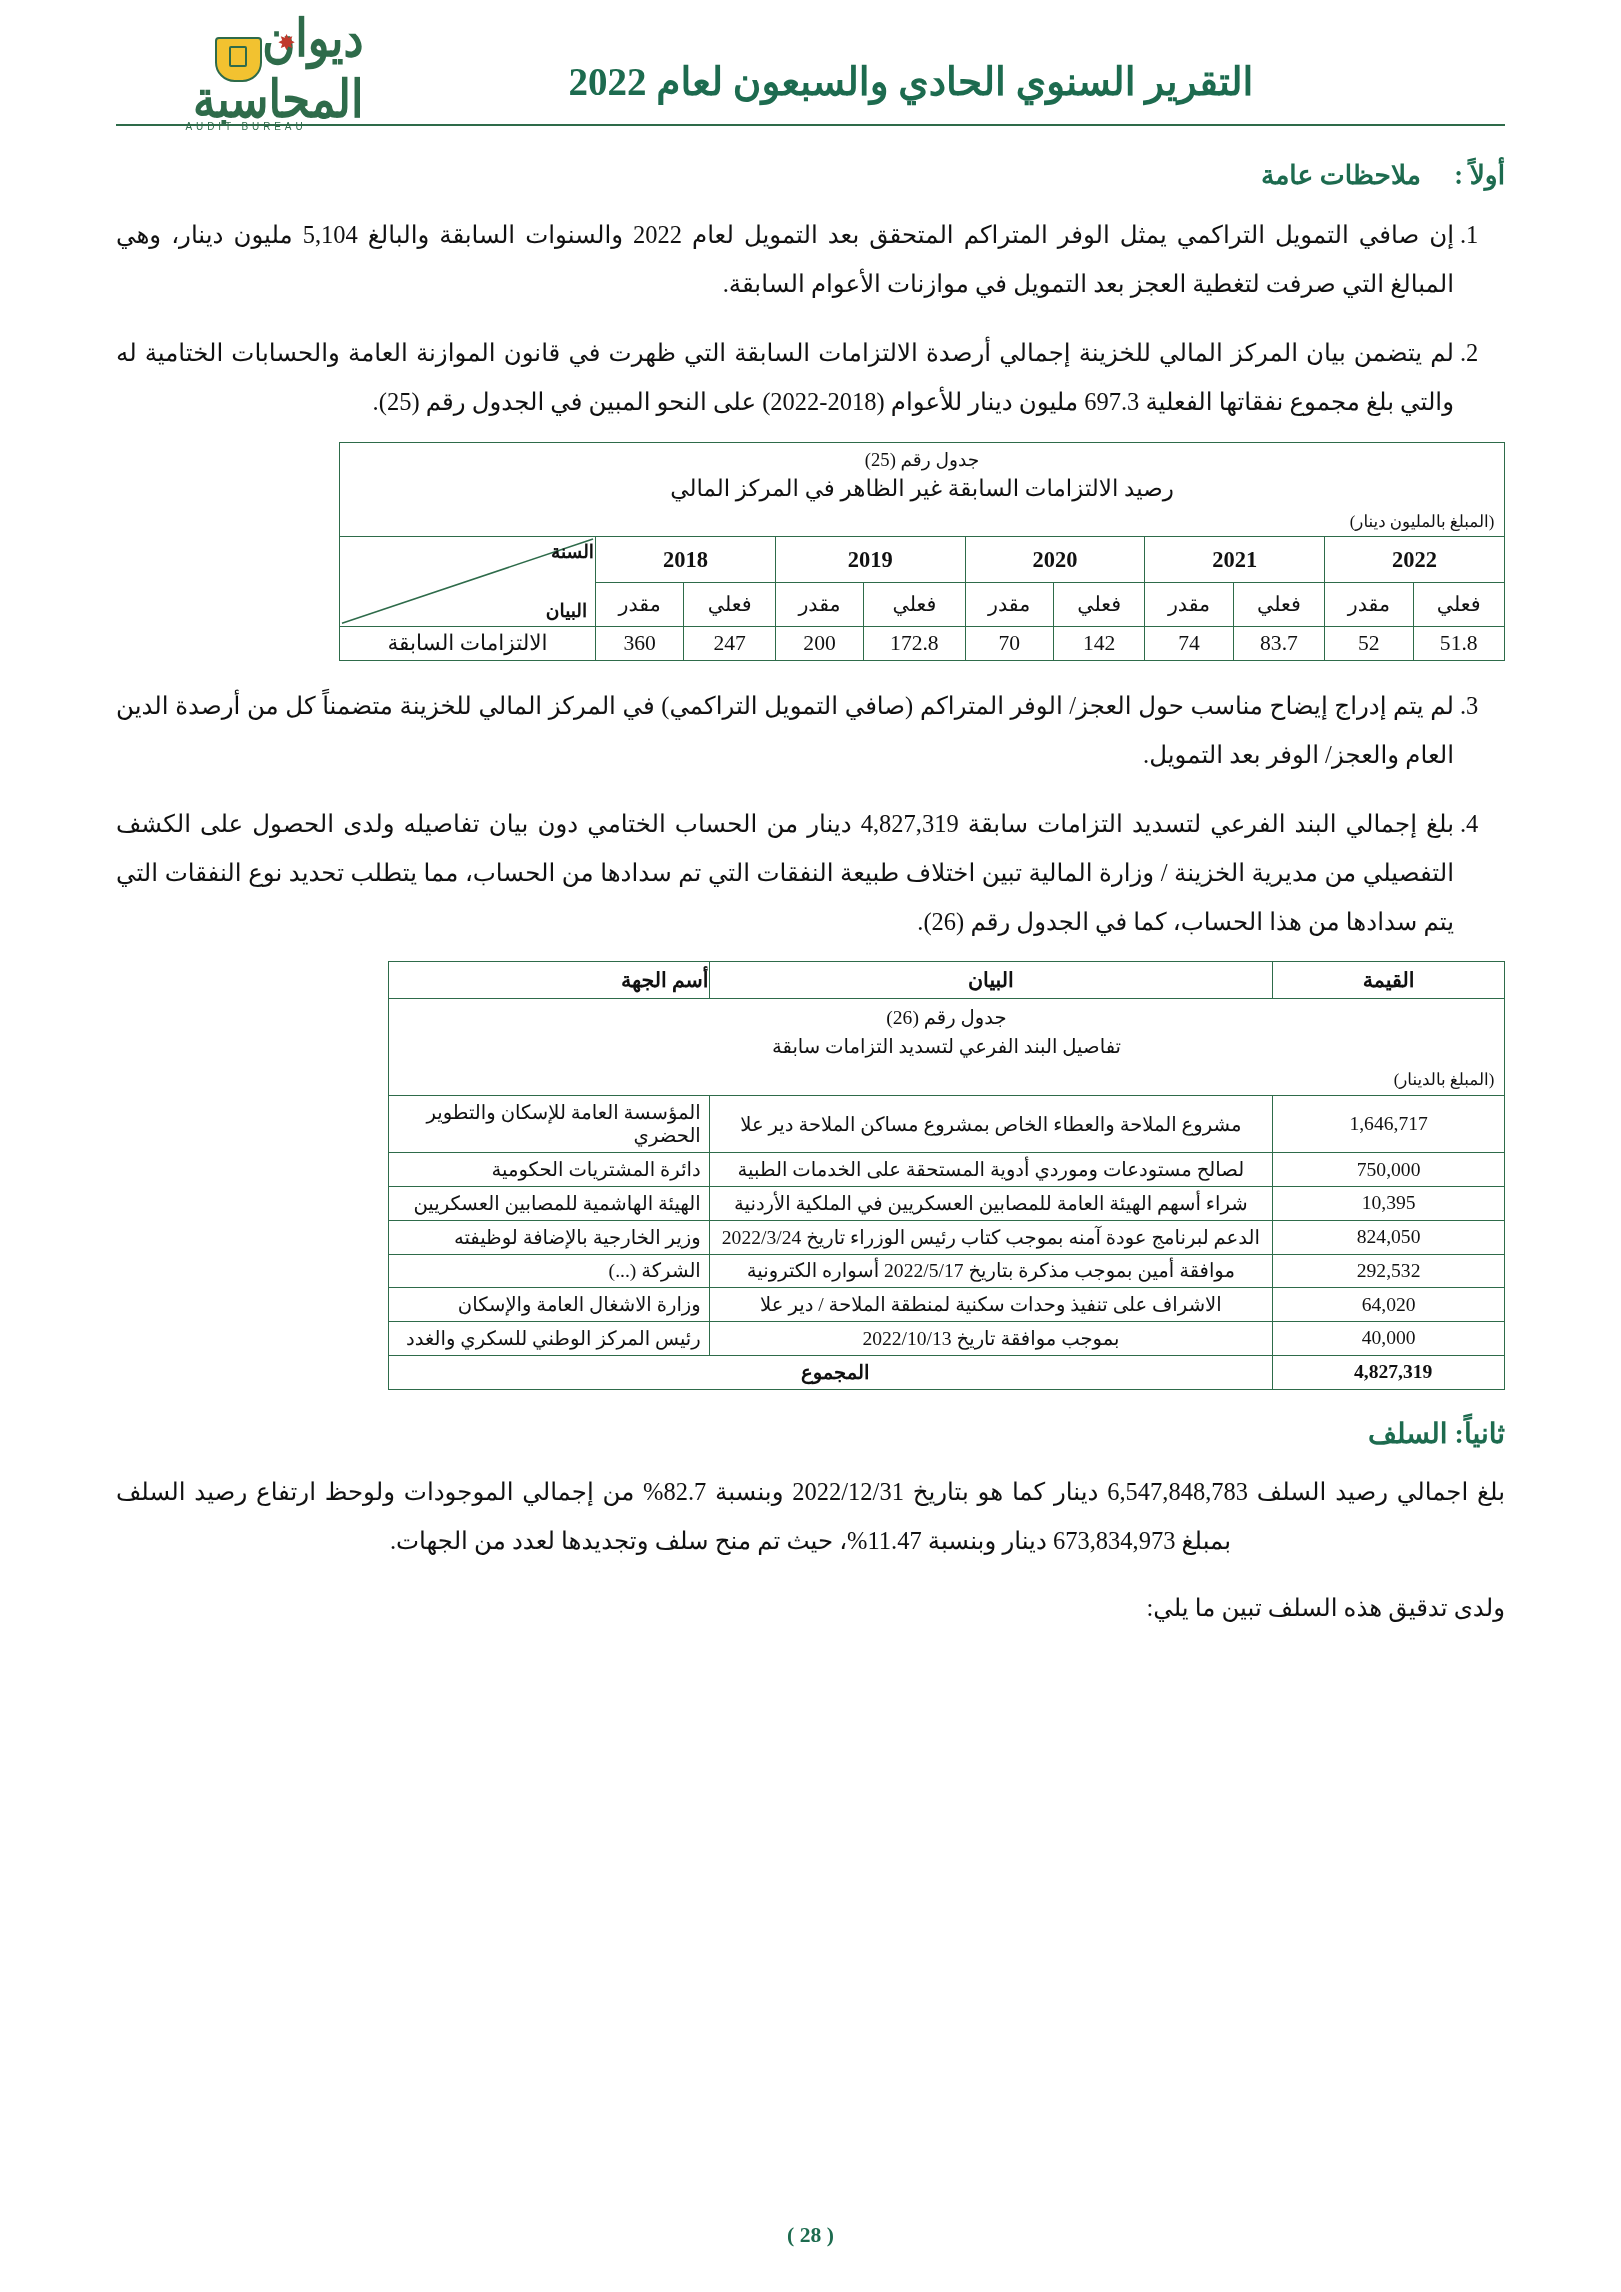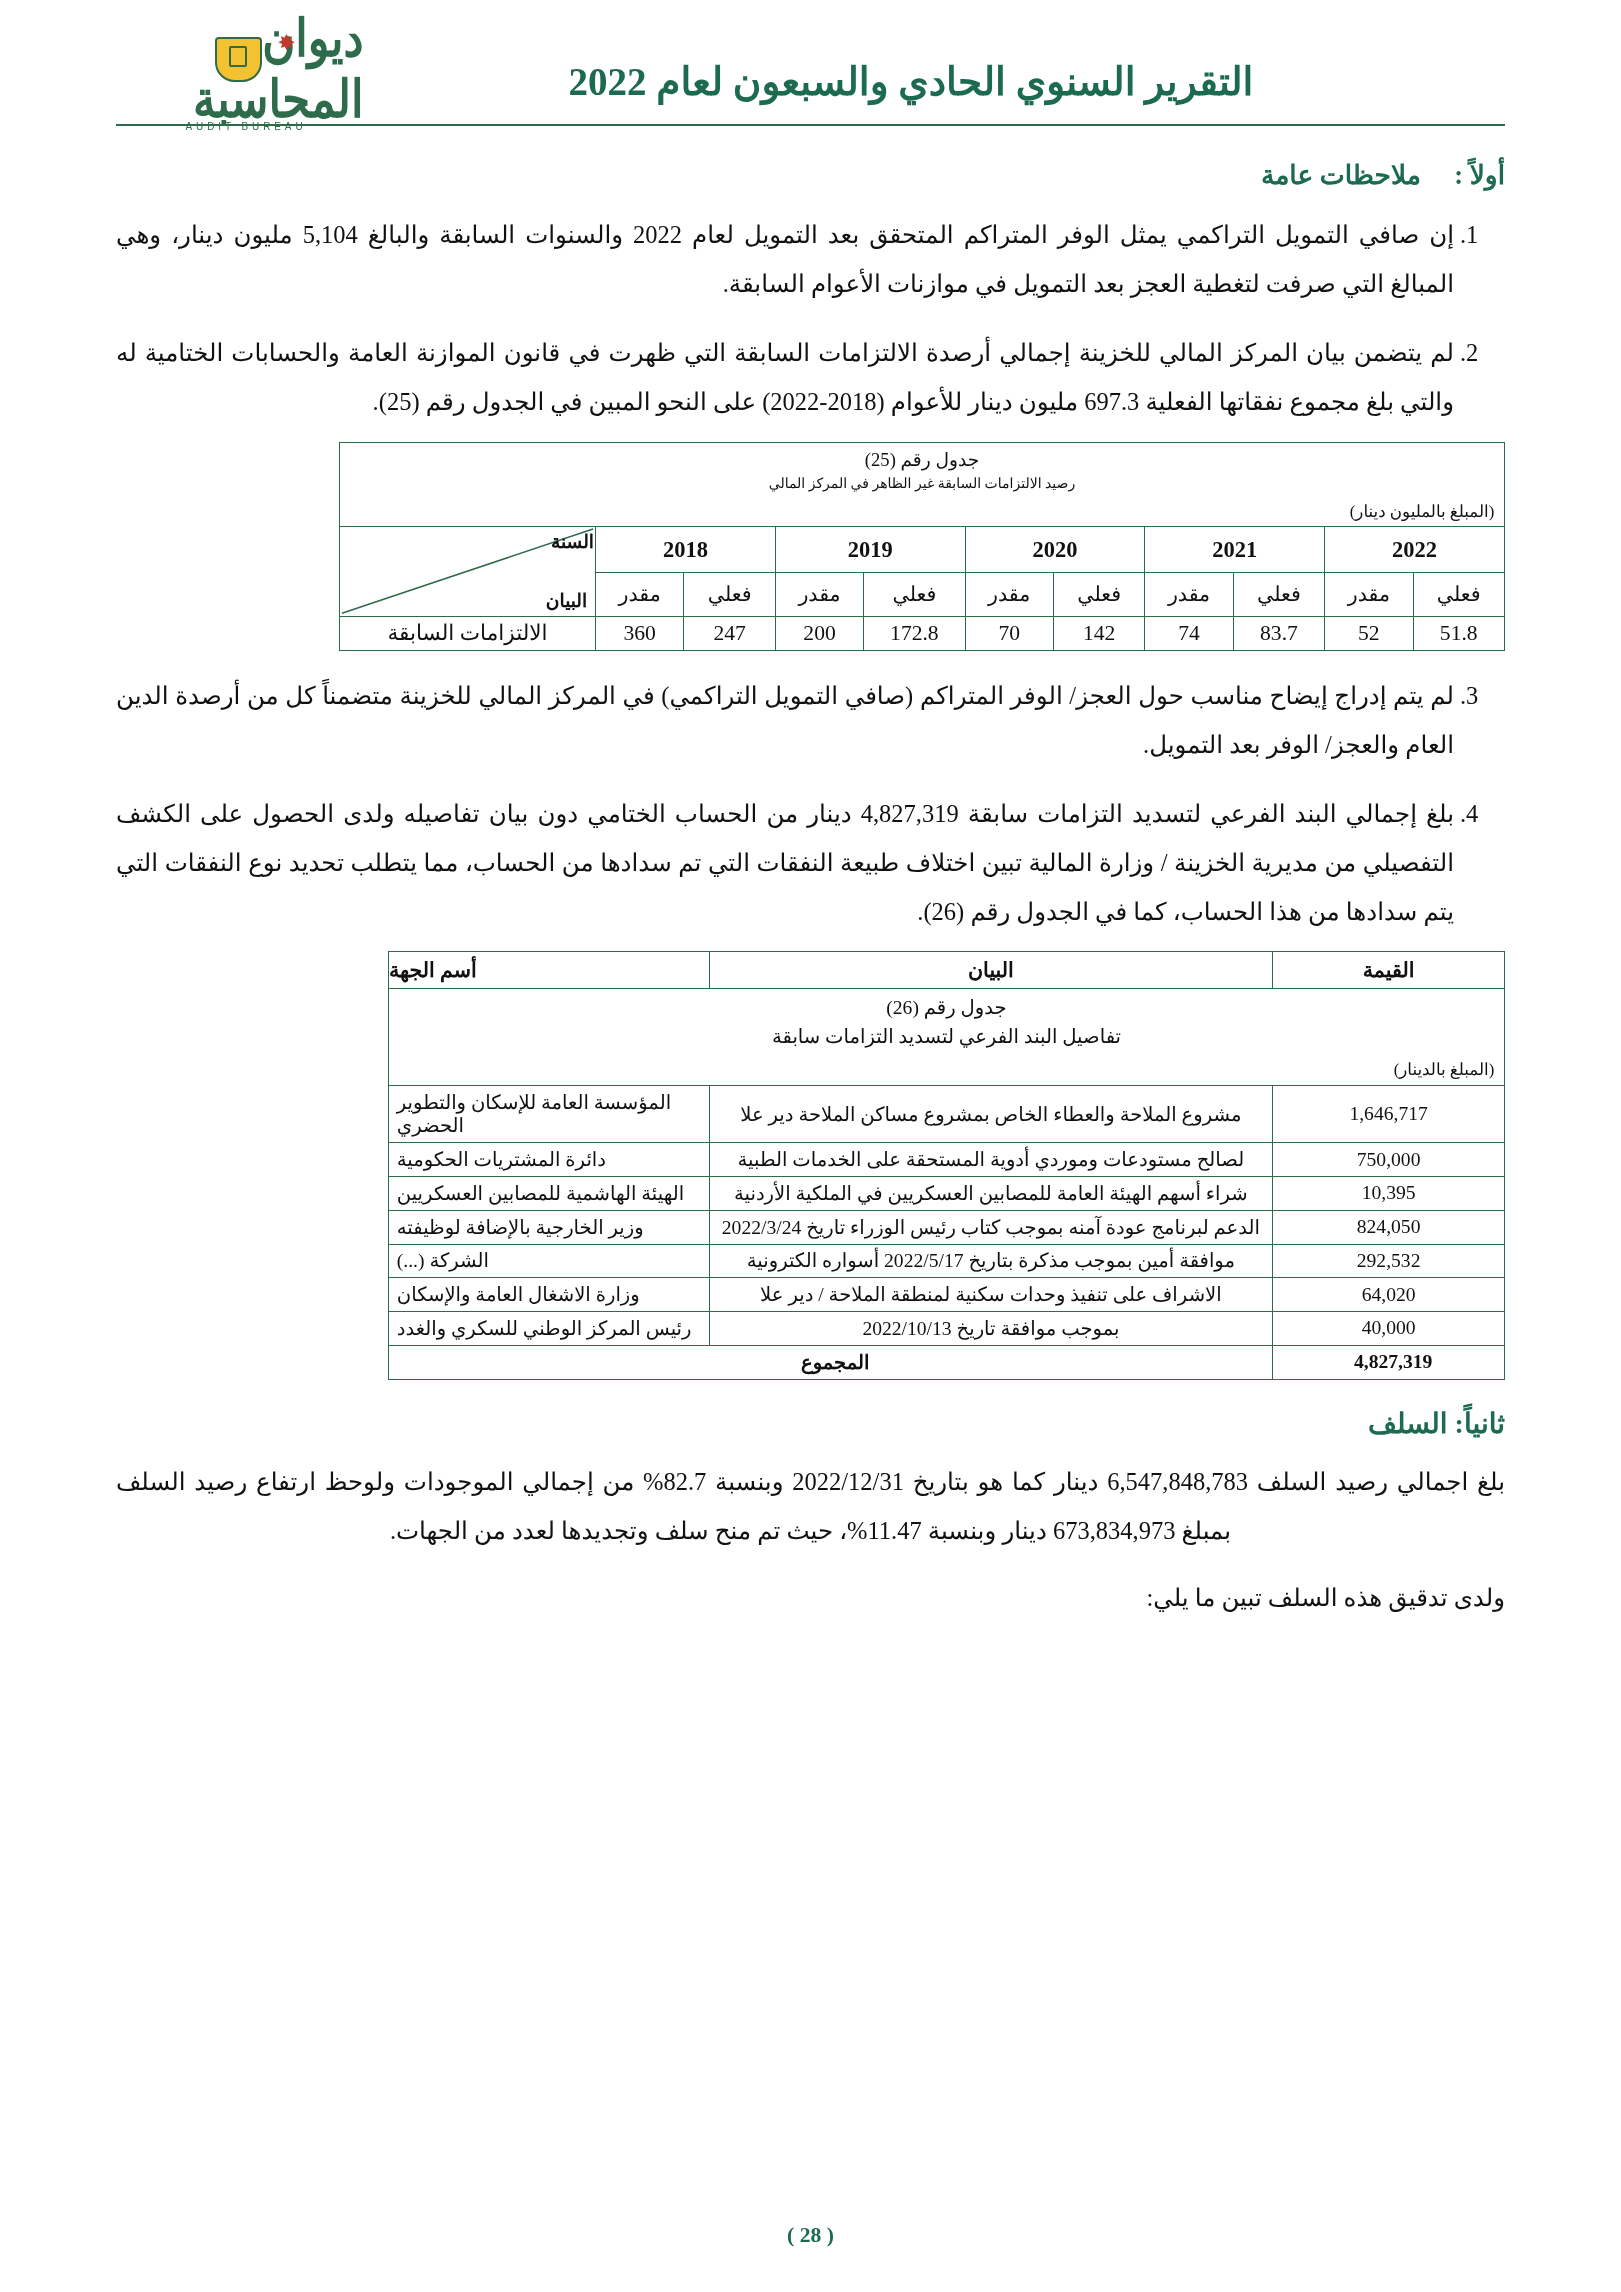--- a/index.html
+++ b/index.html
@@ -194,21 +194,21 @@
     margin-right: 0;
   }
   .t25 .cap {
     border-bottom: none;
     font-size: 18.6px;
     padding: 5.9px 0 2px 0;
   }
   .t25 .cap2 {
     border-top: none;
     border-bottom: none;
-    font-size: 14px;
+    font-size: 23px;
     padding: 2px 0 5.9px 0;
   }
   .t25 .unit-row td {
     border-top: none;
     font-size: 16.7px;
     text-align: right;
     padding-right: 9.8px;
   }
   .t25 .yr td { font-size: 22.5px; font-weight: bold; padding: 2.9px 0; }
   .t25 .sub td { font-size: 20.6px; padding: 2.9px 0; }
@@ -242,21 +242,21 @@
   .t26 .unit-row td {
     border-top: none;
     font-size: 16.7px;
     text-align: right;
     padding-right: 9.8px;
   }
   .t26 thead td { font-weight: bold; font-size: 20.6px; padding: 5.9px 0; }
   .t26 tbody td { font-size: 19.6px; padding: 4.9px 7.8px; }
   .t26 .c-val { width: 206px; text-align: center; }
   .t26 .c-desc { text-align: center; }
-  .t26 .c-ent { width: 304px; text-align: left; font-family: Liberation Serif, serif; }
+  .t26 .c-ent { width: 304px; text-align: right; font-family: Liberation Serif, serif; }
   .t26 .total td { font-weight: bold; padding-left: 17px; }
 
   .footer {
     position: absolute;
     bottom: 45px;
     left: 0;
     width: 100%;
     text-align: center;
     font-size: 21.6px;
     color: #1d6b4f;

